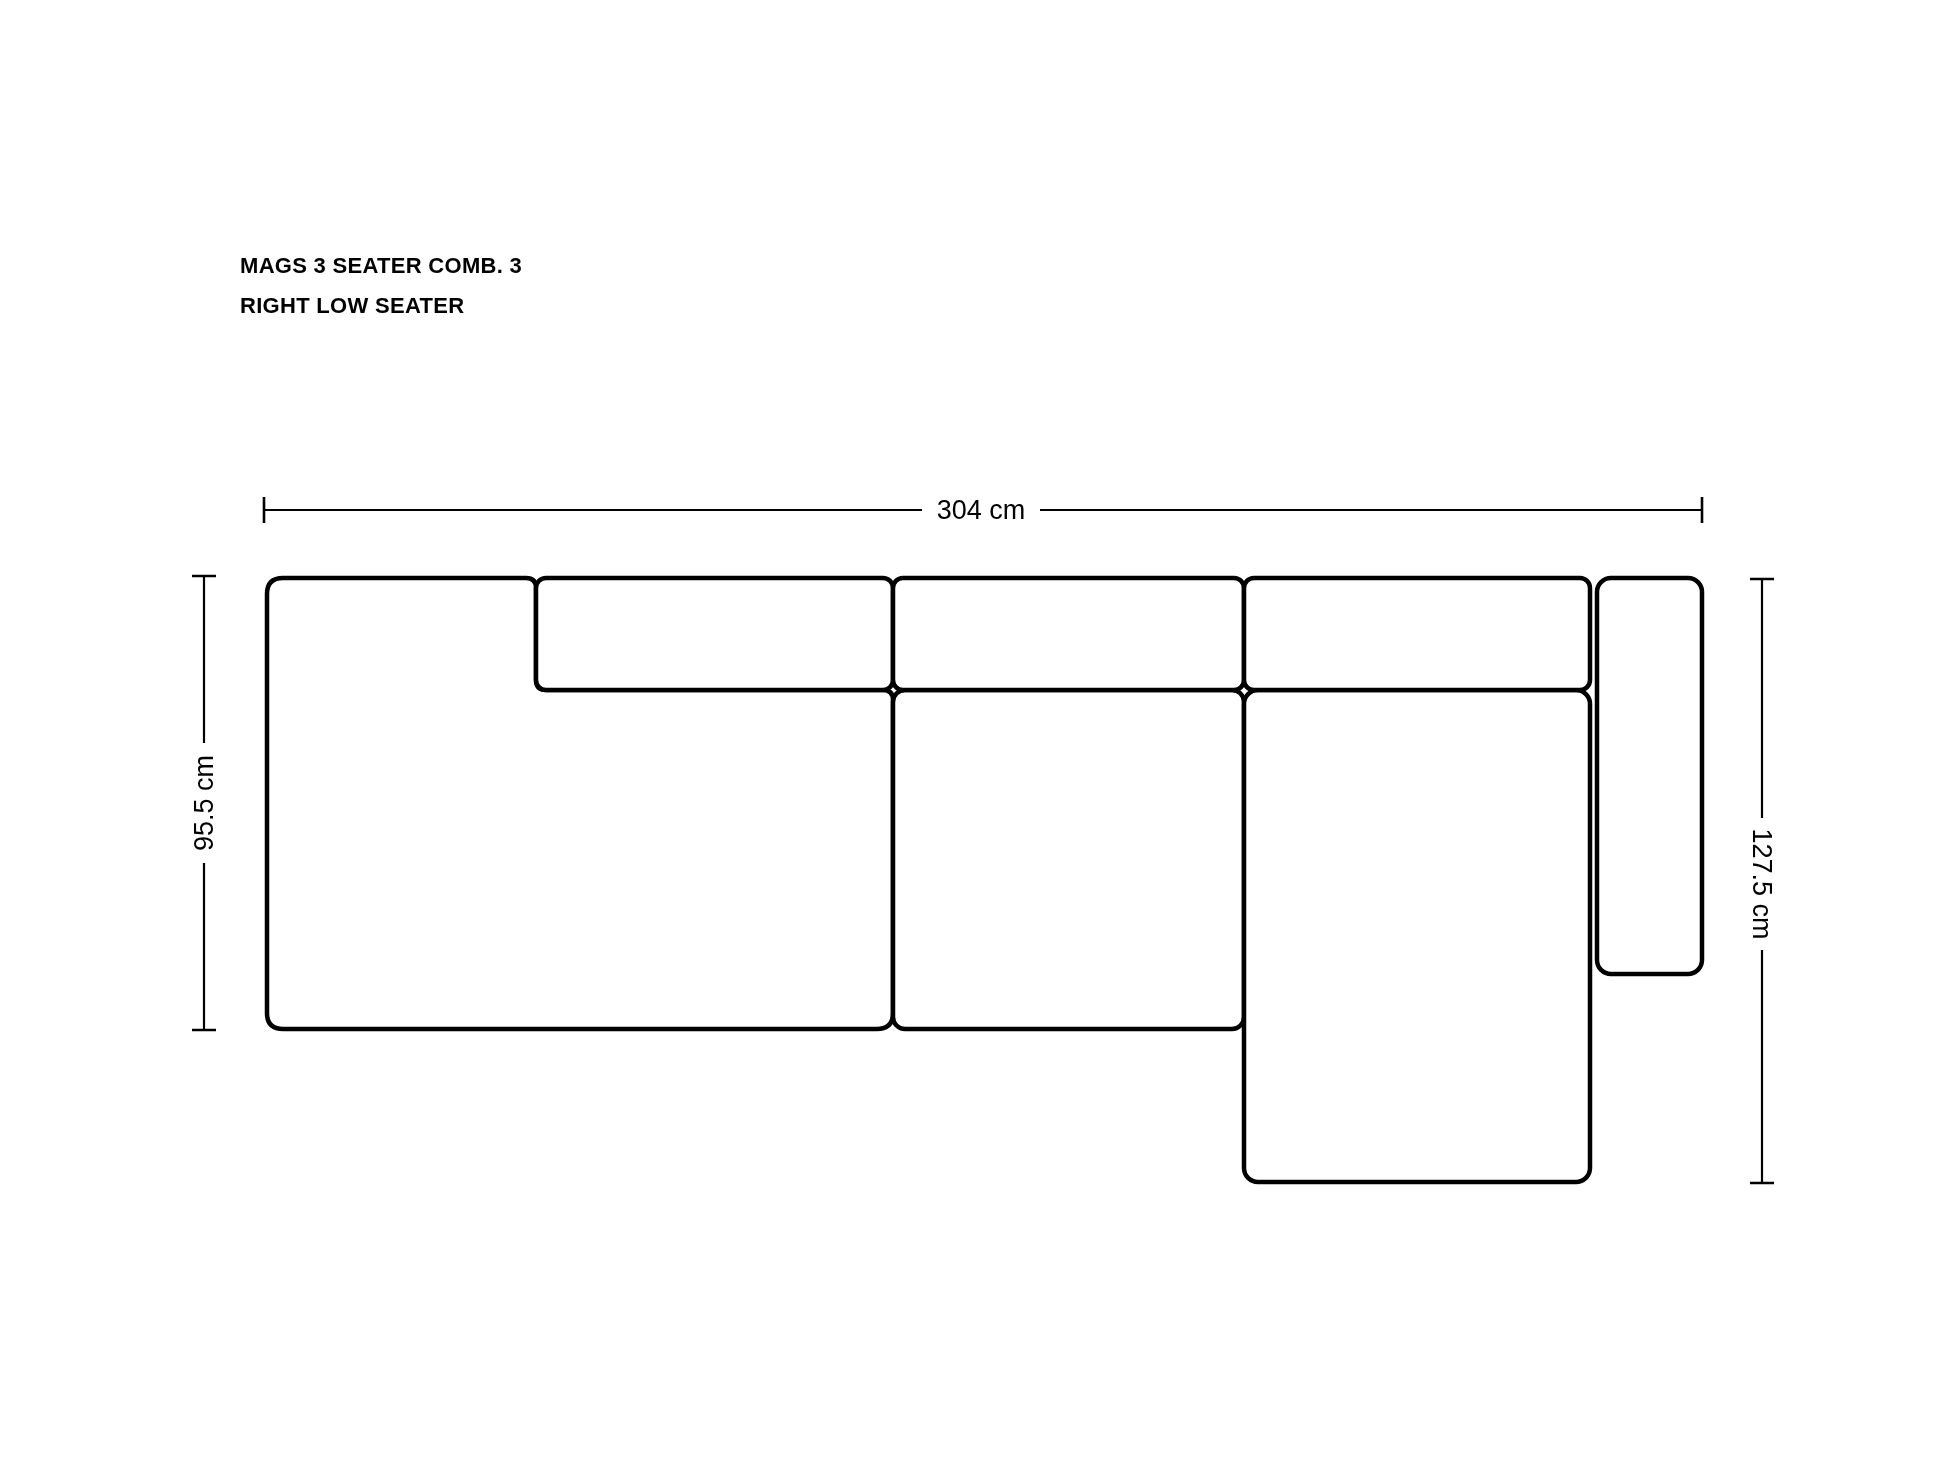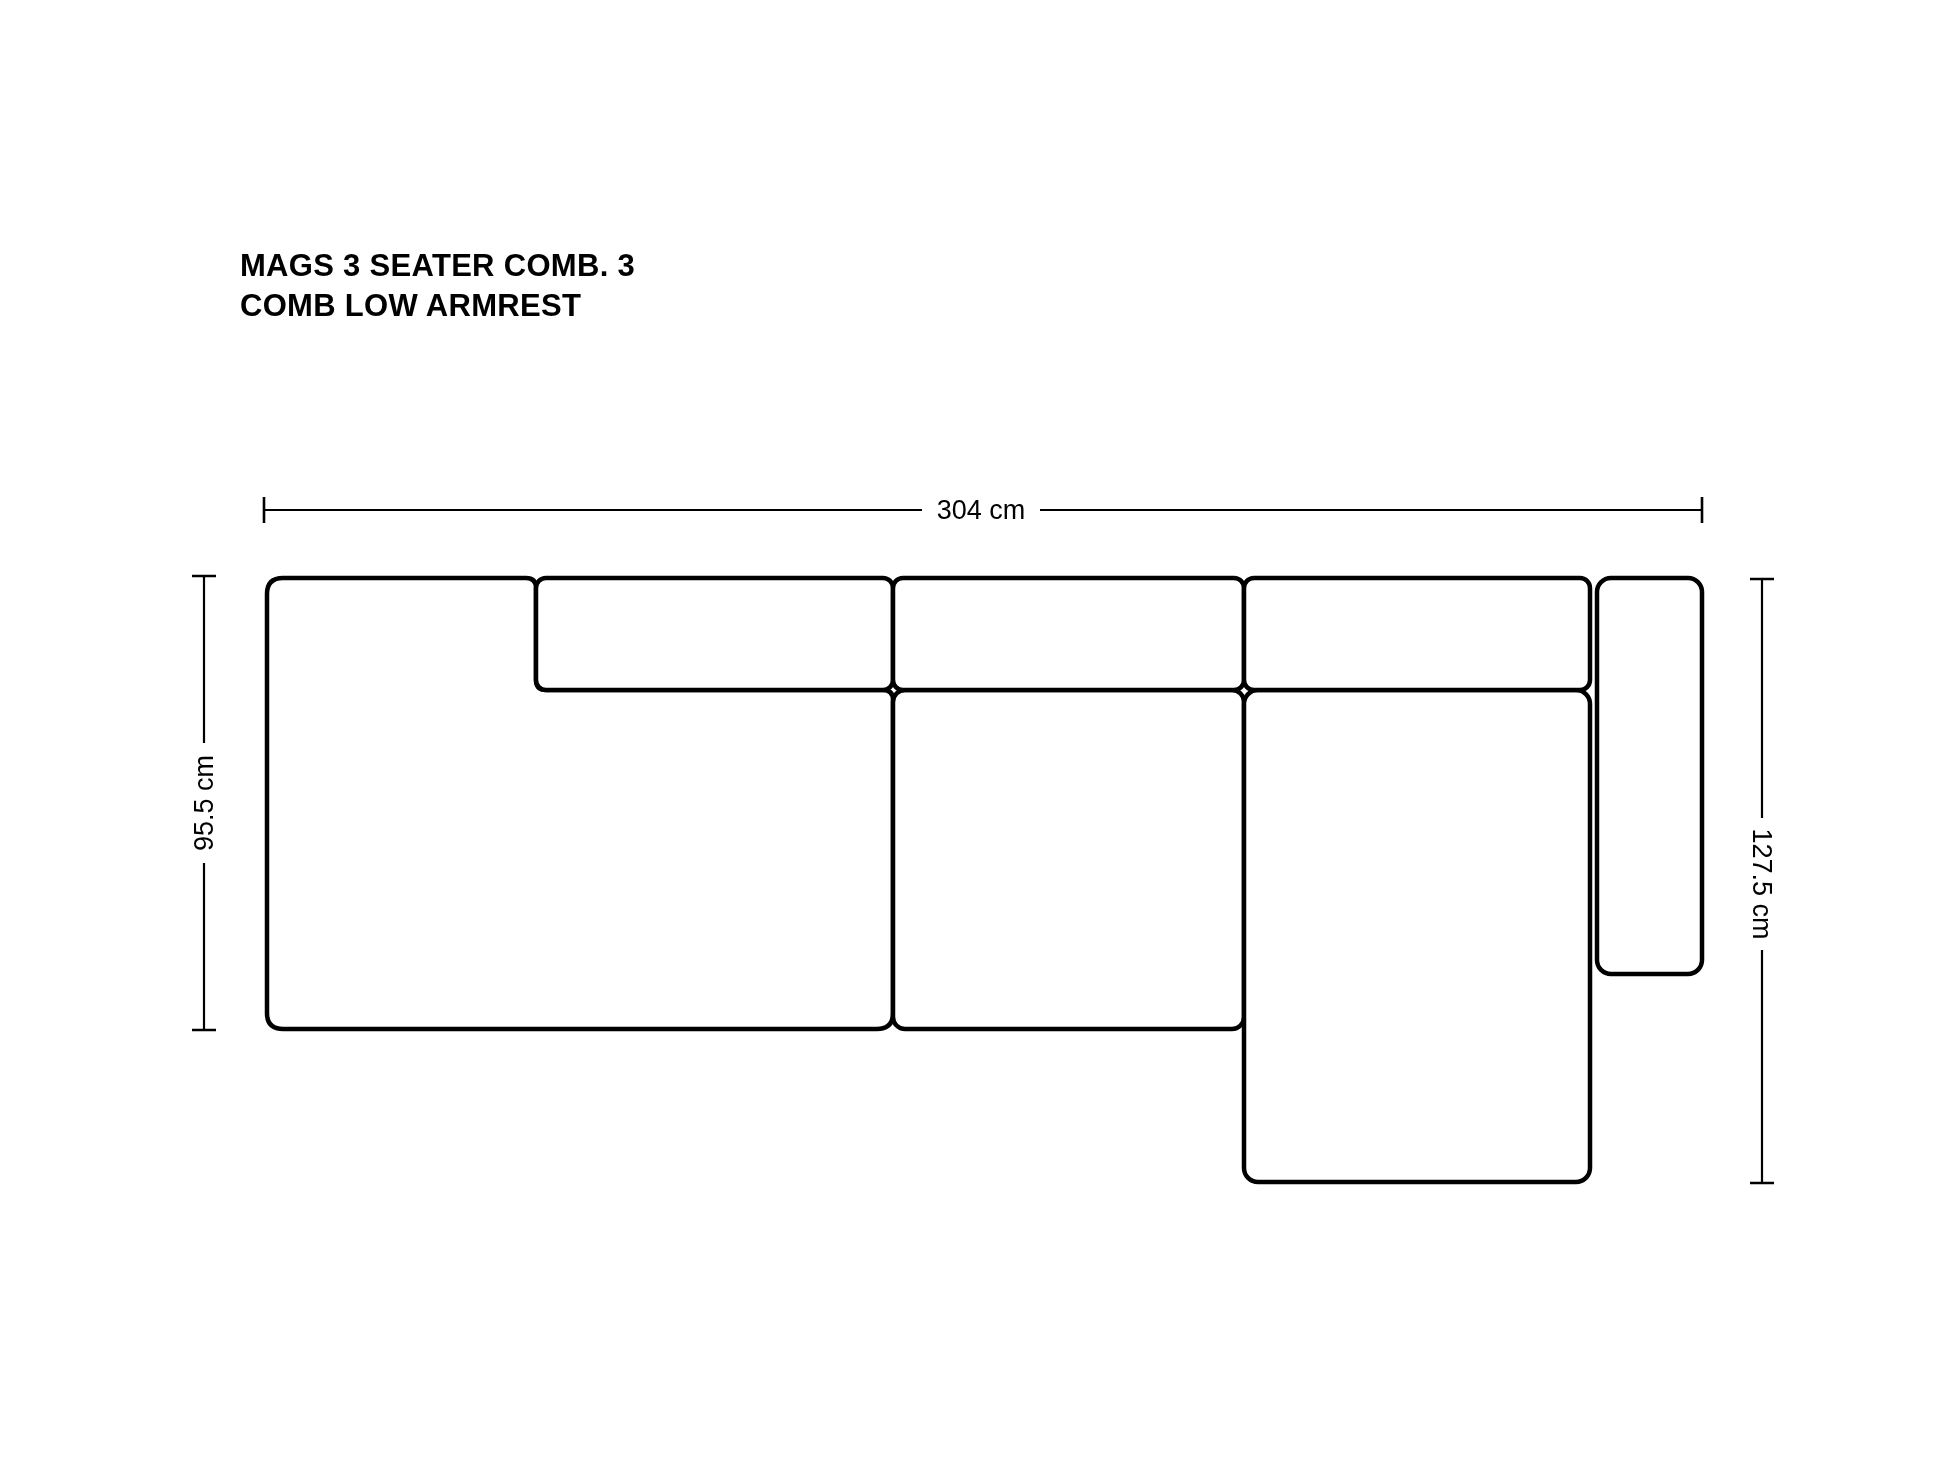--- a/index.html
+++ b/index.html
@@ -13,21 +13,21 @@
     height: 1464px;
     background: #ffffff;
     font-family: "Liberation Sans", sans-serif;
     overflow: hidden;
   }
   .title-block {
     position: absolute;
     left: 240px;
     top: 246px;
     color: #000000;
-    font-size: 31px;
+    font-size: 22px;
     font-weight: 700;
     line-height: 40px;
     letter-spacing: 0.3px;
     white-space: nowrap;
   }
   svg.drawing {
     position: absolute;
     left: 0;
     top: 0;
     width: 1946px;
@@ -40,21 +40,21 @@
     stroke: none;
   }
 </style>
 </head>
 <body>
 
 <div class="stage">
 
   <div class="title-block">
     <div>MAGS 3 SEATER COMB. 3</div>
-    <div>COMB LOW ARMREST</div>
+    <div>RIGHT LOW SEATER</div>
   </div>
 
   <svg class="drawing" viewBox="0 0 1946 1464">
 
     <g stroke="#000000" stroke-width="4.5" fill="#ffffff" stroke-linejoin="round">
 
       <path d="M 283,578 H 526 Q 536,578 536,588 V 680 Q 536,690 546,690 H 883 Q 893,690 893,700 V 1013 Q 893,1029 877,1029 H 283 Q 267,1029 267,1013 V 594 Q 267,578 283,578 Z"></path>
 
       <rect x="893" y="690" width="351" height="339" rx="12"></rect>
 

